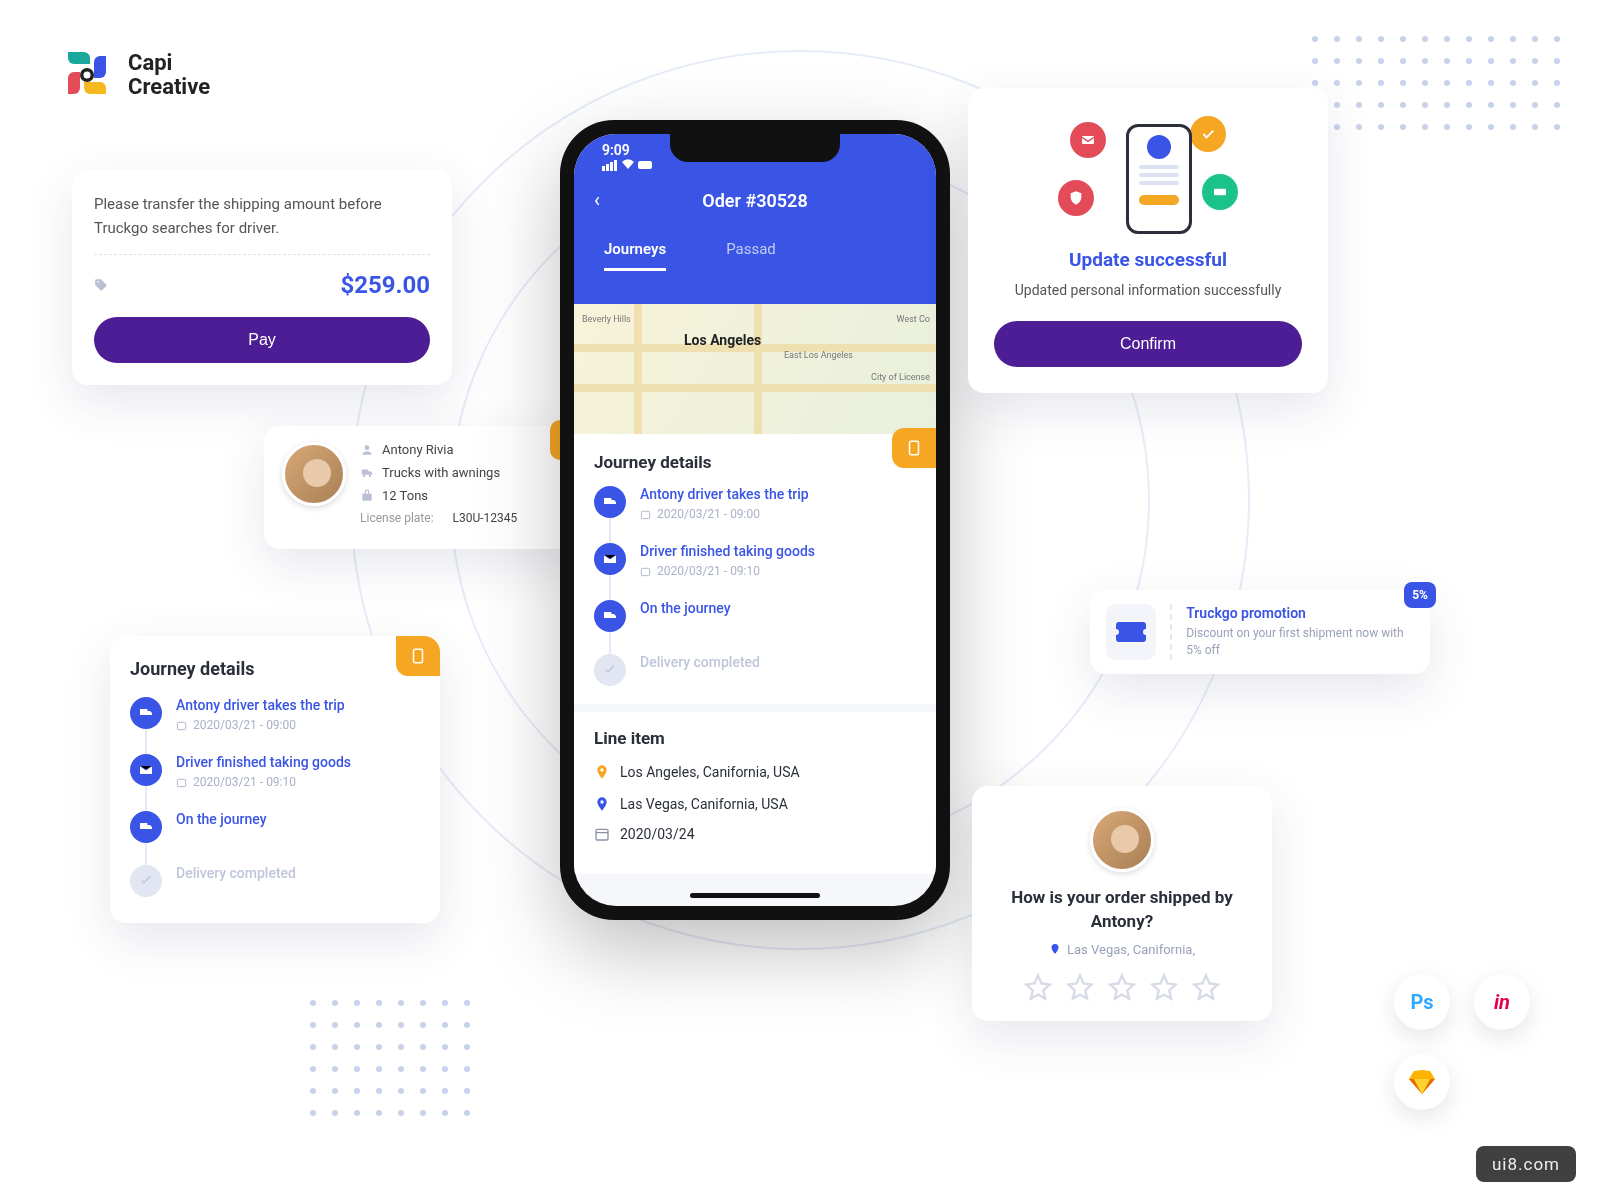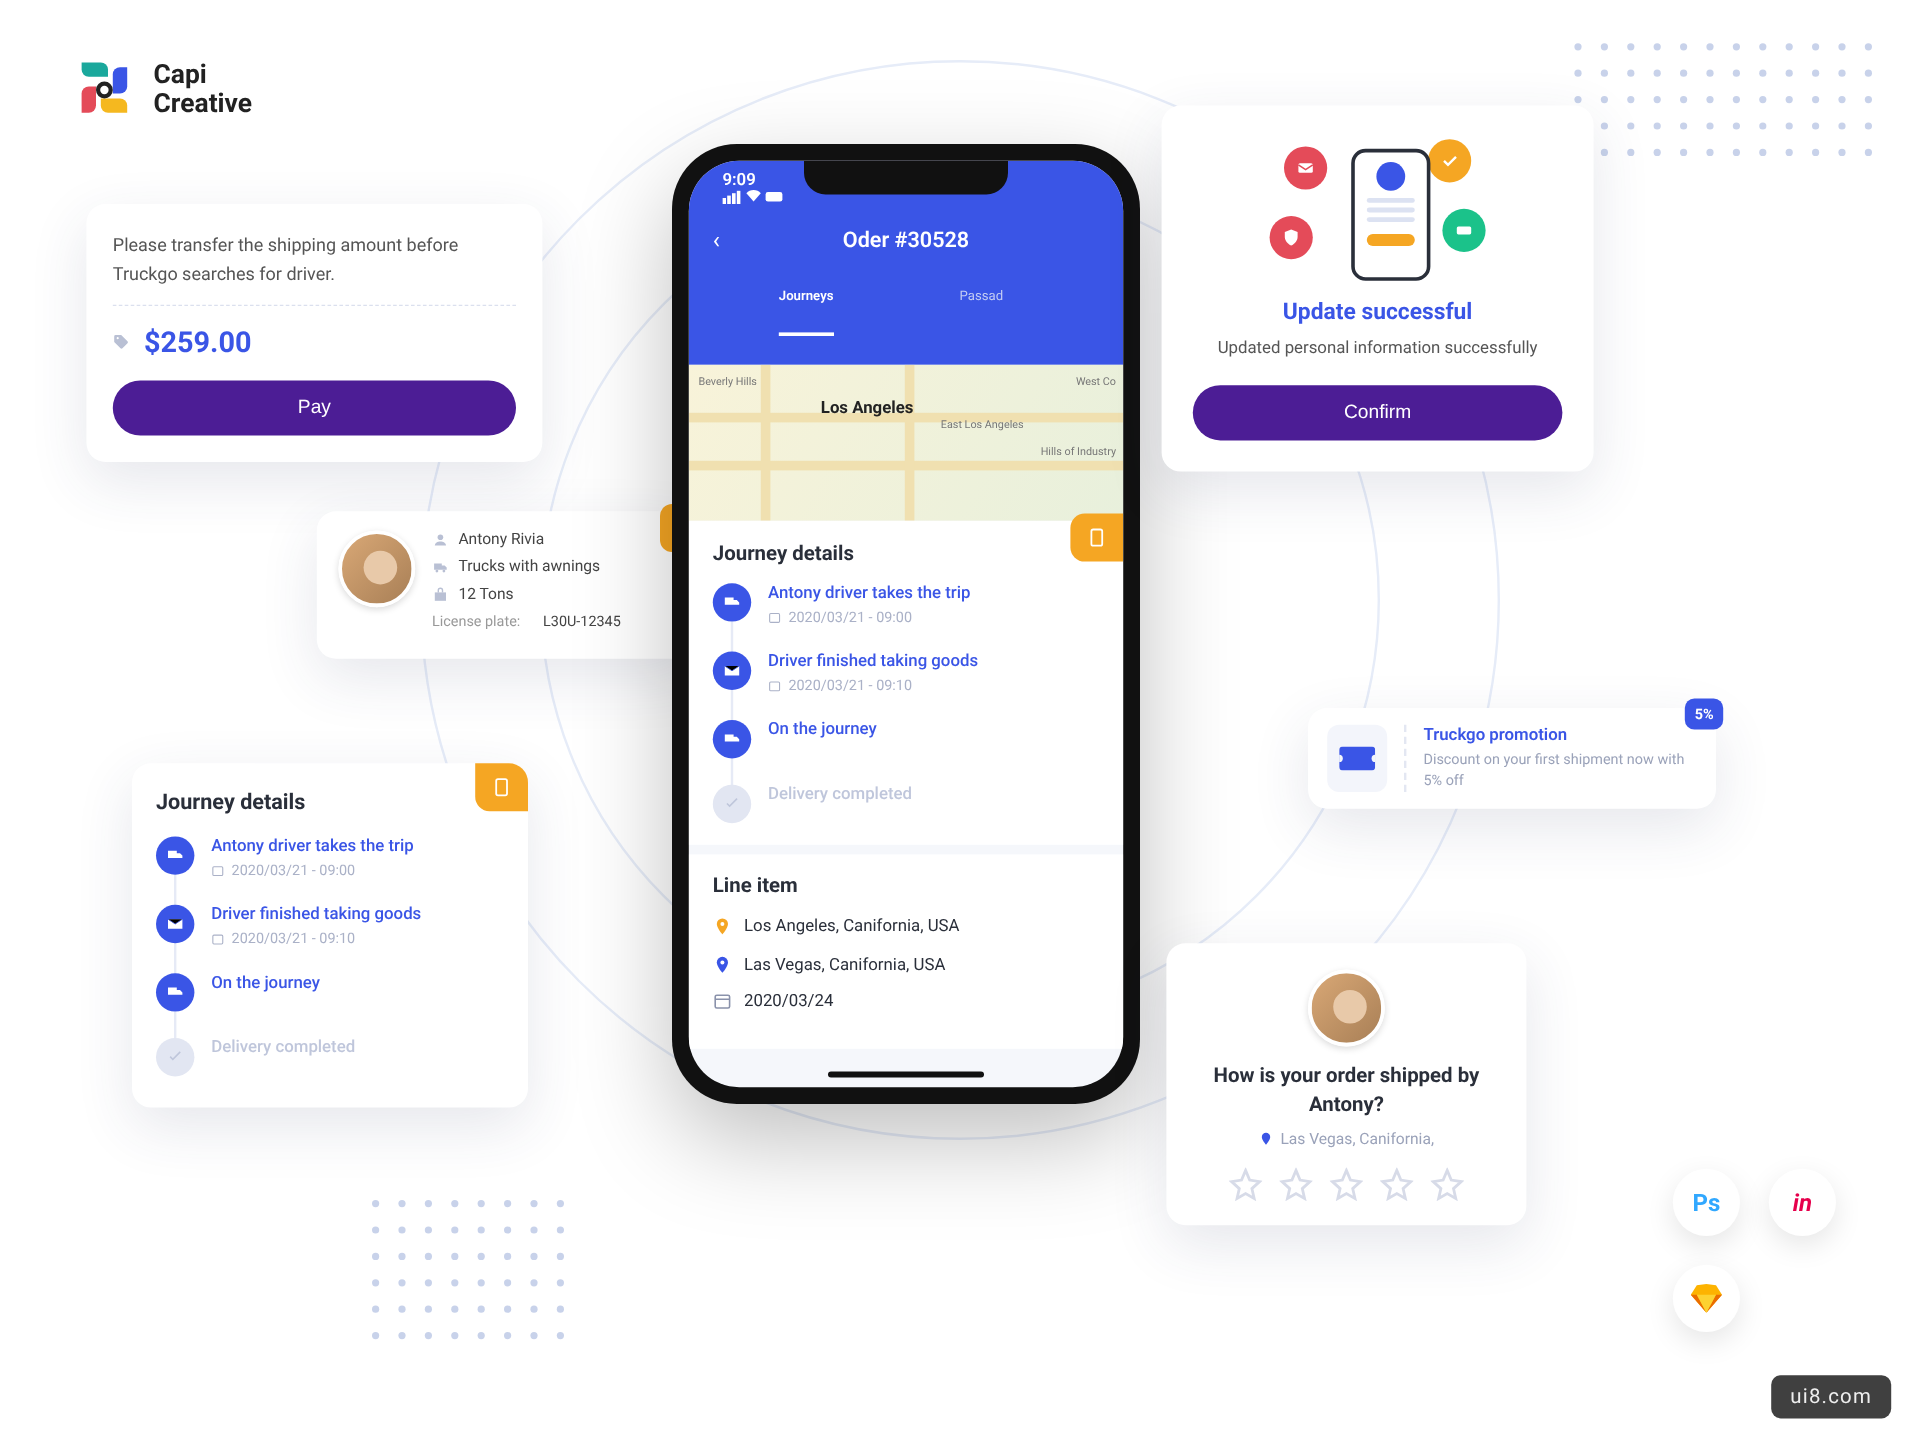--- a/index.html
+++ b/index.html
@@ -15,21 +15,21 @@
 .dots .d { width: 6px; height: 6px; border-radius: 50%; background: #c8d2ea; }
 .dots.top-right { right: 40px; top: 36px; grid-template-columns: repeat(12, 6px); }
 .dots.bottom-left { left: 310px; top: 1000px; grid-template-columns: repeat(8, 6px); }
 .logo { position: absolute; left: 60px; top: 48px; display: flex; align-items: center; gap: 14px; }
 .logo-mark { width: 54px; height: 54px; position: relative; }
 .logo-mark svg { width: 54px; height: 54px; }
 .logo-text { font-weight: 700; font-size: 22px; color: #222; line-height: 1.1; }
 .card { position: absolute; background: #fff; border-radius: 16px; box-shadow: 0 16px 48px rgba(50,60,100,0.12); padding: 22px; }
 .pay-card { left: 72px; top: 170px; width: 380px; }
 .pay-card .msg { color: #555; font-size: 15px; line-height: 1.6; padding-bottom: 14px; border-bottom: 1px dashed #dbe0ee; }
-.pay-card .amount-row { display: flex; align-items: center; gap: 12px; padding: 16px 0 18px; }
+.pay-card .amount-row { display: flex; align-items: center; gap: 22px; padding: 16px 0 18px; justify-content: space-between; }
 .pay-card .amount { color: #3a55e6; font-weight: 700; font-size: 24px; }
 .btn { width: 100%; background: #4c1d95; color: #fff; border: none; border-radius: 24px; padding: 14px 0; font-size: 16px; font-weight: 500; cursor: pointer; }
 .driver-card { left: 264px; top: 426px; width: 320px; padding: 16px 18px; }
 .driver-card .badge { position: absolute; right: -6px; top: -6px; width: 40px; height: 40px; background: #f5a623; border-radius: 10px; display: flex; align-items: center; justify-content: center; }
 .driver-card .row { display: flex; align-items: flex-start; gap: 14px; }
 .avatar { width: 64px; height: 64px; border-radius: 50%; background: linear-gradient(135deg,#d9a876,#a87f56); flex-shrink: 0; border: 3px solid #fff; box-shadow: 0 2px 6px rgba(0,0,0,0.15); position: relative; overflow: hidden; }
 .avatar::after { content: ""; position: absolute; left: 18px; top: 14px; width: 28px; height: 28px; background: #e8c9a9; border-radius: 50%; }
 .driver-card .info { font-size: 13px; color: #444; }
 .driver-card .info .line { display: flex; align-items: center; gap: 8px; margin-bottom: 8px; }
 .driver-card .info .label { color: #999; }
@@ -50,21 +50,21 @@
 .timeline .step .content .time { color: #aab1c7; font-size: 12px; display: flex; align-items: center; gap: 6px; }
 .phone { position: absolute; left: 560px; top: 120px; width: 390px; height: 800px; background: #111; border-radius: 54px; padding: 14px; box-shadow: 0 30px 80px rgba(0,0,0,0.25); }
 .phone-screen { width: 100%; height: 100%; background: #f5f7fb; border-radius: 42px; overflow: hidden; position: relative; }
 .phone-notch { position: absolute; left: 50%; top: 0; transform: translateX(-50%); width: 170px; height: 28px; background: #111; border-radius: 0 0 18px 18px; z-index: 20; }
 .phone-status { position: absolute; left: 0; right: 0; top: 8px; display: flex; justify-content: space-between; padding: 0 28px; color: #fff; font-size: 14px; font-weight: 600; z-index: 15; flex-direction: column; }
 .phone-header { background: #3a55e6; color: #fff; padding: 46px 20px 0; height: 170px; position: relative; }
 .phone-header .title-row { display: flex; align-items: center; justify-content: center; position: relative; height: 40px; }
 .phone-header .back { position: absolute; left: 0; color: #fff; font-size: 20px; }
 .phone-header .title { font-size: 18px; font-weight: 600; }
 .phone-tabs { display: flex; margin-top: 20px; gap: 60px; padding: 0 10px; }
-.phone-tabs .tab { font-size: 11px; padding-bottom: 24px; color: #c3ccf3; margin-left: 45px; }
+.phone-tabs .tab { font-size: 15px; padding-bottom: 10px; color: #c3ccf3; }
 .phone-tabs .tab.active { color: #fff; font-weight: 600; border-bottom: 3px solid #fff; }
 .map-area { height: 130px; background: linear-gradient(120deg,#f8f3d9,#e8f0dc); position: relative; overflow: hidden; }
 .map-area .road { position: absolute; background: #f0e0b0; }
 .map-label { position: absolute; font-size: 11px; font-weight: 700; color: #222; }
 .phone-section { background: #fff; margin: 0; padding: 18px 20px; position: relative; }
 .phone-section h3 { font-size: 17px; font-weight: 700; color: #2a2f3a; margin-bottom: 14px; }
 .phone-section .badge-o { position: absolute; right: 0; top: -6px; width: 44px; height: 40px; background: #f5a623; border-radius: 12px 0 0 12px; display: flex; align-items: center; justify-content: center; }
 .line-section { padding: 16px 20px 20px; }
 .line-section .li { display: flex; align-items: center; gap: 10px; margin-bottom: 12px; font-size: 14px; color: #2a2f3a; }
 .line-section .pin { width: 16px; height: 20px; }
@@ -358,21 +358,21 @@
     </div>
     <div class="map-area">
       <div class="road" style="left:0;top:40px;width:100%;height:8px"></div>
       <div class="road" style="left:0;top:80px;width:100%;height:8px"></div>
       <div class="road" style="left:60px;top:0;width:8px;height:100%"></div>
       <div class="road" style="left:180px;top:0;width:8px;height:100%"></div>
       <div class="map-label" style="left:110px;top:28px;font-size:14px">Los Angeles</div>
       <div class="map-label" style="left:8px;top:10px;font-size:9px;color:#777;font-weight:400">Beverly Hills</div>
       <div class="map-label" style="left:210px;top:46px;font-size:9px;color:#777;font-weight:400">East Los Angeles</div>
       <div class="map-label" style="right:6px;top:10px;font-size:9px;color:#777;font-weight:400">West Co</div>
-      <div class="map-label" style="right:6px;top:68px;font-size:9px;color:#777;font-weight:400">Hills of Industry</div>
+      <div class="map-label" style="right:6px;top:68px;font-size:9px;color:#777;font-weight:400">City of License</div>
     </div>
     <div class="phone-section">
       <div class="badge-o">
         <svg width="18" height="18" viewBox="0 0 24 24">
             <rect x="6" y="3" width="12" height="18" rx="2" fill="none" stroke="#fff" stroke-width="2"></rect>
           </svg>
       </div>
       <h3>Journey details</h3>
       <div class="timeline">
           <div class="step">

